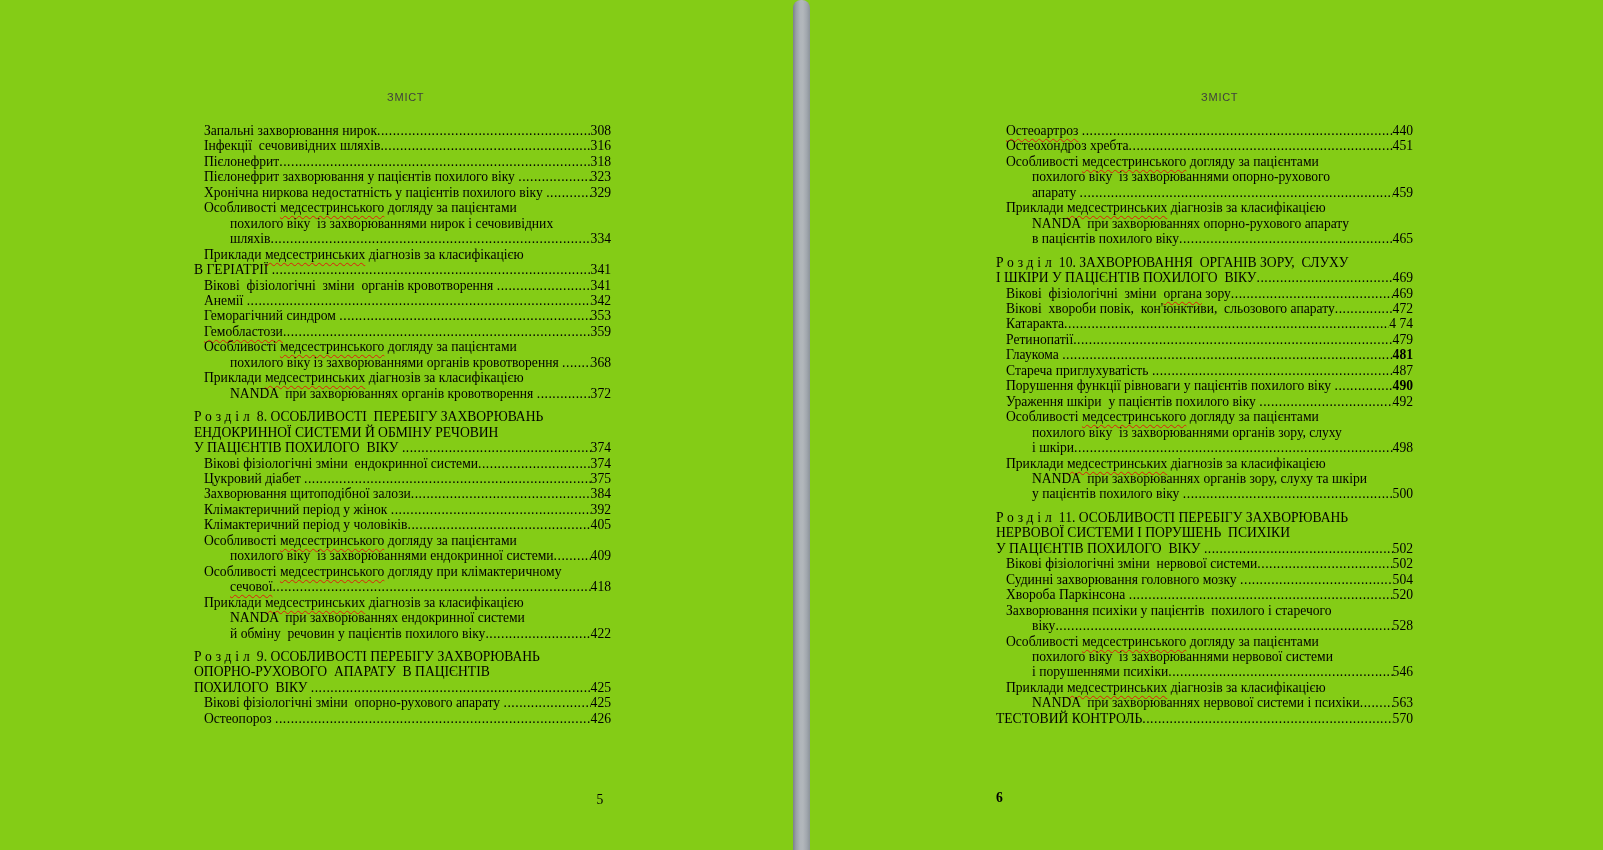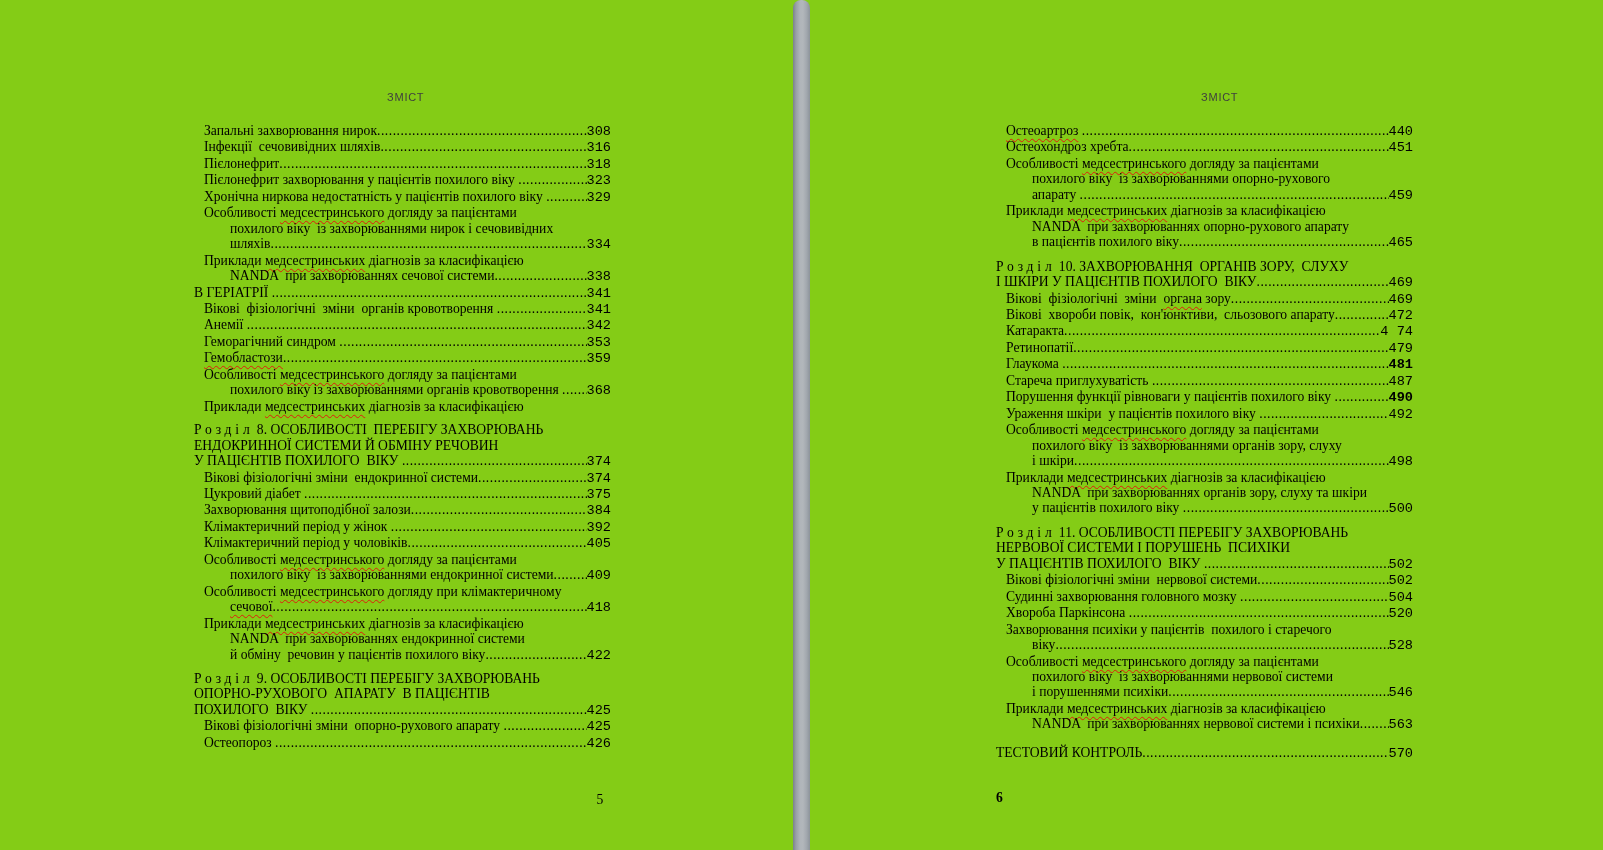--- a/index.html
+++ b/index.html
@@ -18,37 +18,37 @@
   .page-left{left:162px;margin-left:32px;}
   .page-right{left:996px;}
   .toc{position:absolute;top:123px;left:0;width:100%;}
   .line{
     display:flex;align-items:baseline;
     font-size:13.6px;line-height:15.45px;white-space:pre;
   }
   .ind1{padding-left:10px;}
   .ind2{padding-left:36px;}
   .gap1{margin-top:8px;}
-  .gap2{margin-top:12px;}
+  .gap2{}
   .lbl{white-space:pre;}
   .ls{letter-spacing:.28em;}
   .missp{
     text-decoration:underline;
     text-decoration-style:wavy;
     text-decoration-color:var(--squiggle,#e01b0e);
     text-decoration-thickness:1px;
     text-underline-offset:3px;
     text-decoration-skip-ink:none;
   }
   .dots{flex:1 1 auto;overflow:hidden;white-space:nowrap;min-width:8px;}
   .dots::after{
     content:"........................................................................................................................................................................................................";
     letter-spacing:.5px;
   }
-  .num{white-space:pre;font-family:Liberation Mono, monospace;}
+  .num{white-space:pre;}
   .bold{font-weight:700;}
   .page-footer{position:absolute;font-size:13.6px;}
   .pf-left{left:593px;top:792px;width:14px;text-align:center;}
   .pf-right{left:996px;top:790px;font-weight:700;}
   .divider{
     position:absolute;left:793px;top:0;width:17px;height:850px;
     border-radius:8px 8px 0 0;
     background:linear-gradient(to right,
       #7b828a 0%, #99a0a6 18%, #b0b5ba 42%, #b2b7bb 58%, #a2a8ae 80%, #8c939a 100%);
   }
@@ -65,29 +65,29 @@
     <div class="toc" id="toc-left">
         <div class="line ind1"><span class="lbl"><span>Запальні захворювання нирок</span></span><span class="dots"></span><span class="num">308</span></div>
         <div class="line ind1"><span class="lbl"><span>Інфекції  сечовивідних шляхів</span></span><span class="dots"></span><span class="num">316</span></div>
         <div class="line ind1"><span class="lbl"><span>Пієлонефрит</span></span><span class="dots"></span><span class="num">318</span></div>
         <div class="line ind1"><span class="lbl"><span>Пієлонефрит захворювання у пацієнтів похилого віку </span></span><span class="dots"></span><span class="num">323</span></div>
         <div class="line ind1"><span class="lbl"><span>Хронічна ниркова недостатність у пацієнтів похилого віку </span></span><span class="dots"></span><span class="num">329</span></div>
         <div class="line ind1"><span class="lbl"><span>Особливості </span><span class="missp">медсестринського</span><span> догляду за пацієнтами</span></span></div>
         <div class="line ind2"><span class="lbl"><span>похилого віку  із захворюваннями нирок і сечовивідних</span></span></div>
         <div class="line ind2"><span class="lbl"><span>шляхів</span></span><span class="dots"></span><span class="num">334</span></div>
         <div class="line ind1"><span class="lbl"><span>Приклади </span><span class="missp">медсестринських</span><span> діагнозів за класифікацією</span></span></div>
-        <div class="line ind2"><span class="lbl"><span>NANDA  при захворюваннях сечової системи</span></span><span class="dots"></span><span class="num">338</span></div>
         <div class="line ind0"><span class="lbl"><span>В ГЕРІАТРІЇ </span></span><span class="dots"></span><span class="num">341</span></div>
         <div class="line ind1"><span class="lbl"><span>Вікові  фізіологічні  зміни  органів кровотворення </span></span><span class="dots"></span><span class="num">341</span></div>
         <div class="line ind1"><span class="lbl"><span>Анемії </span></span><span class="dots"></span><span class="num">342</span></div>
         <div class="line ind1"><span class="lbl"><span>Геморагічний синдром </span></span><span class="dots"></span><span class="num">353</span></div>
         <div class="line ind1"><span class="lbl"><span class="missp">Гемобластози</span></span><span class="dots"></span><span class="num">359</span></div>
         <div class="line ind1"><span class="lbl"><span>Особливості </span><span class="missp">медсестринського</span><span> догляду за пацієнтами</span></span></div>
         <div class="line ind2"><span class="lbl"><span>похилого віку із захворюваннями органів кровотворення </span></span><span class="dots"></span><span class="num">368</span></div>
         <div class="line ind1"><span class="lbl"><span>Приклади </span><span class="missp">медсестринських</span><span> діагнозів за класифікацією</span></span></div>
+        <div class="line ind2"><span class="lbl"><span>NANDA  при захворюваннях органів кровотворення </span></span><span class="dots"></span><span class="num">372</span></div>
         <div class="line ind0 gap1"><span class="lbl"><span class="ls">Розділ</span><span> 8. ОСОБЛИВОСТІ  ПЕРЕБІГУ ЗАХВОРЮВАНЬ</span></span></div>
         <div class="line ind0"><span class="lbl"><span>ЕНДОКРИННОЇ СИСТЕМИ Й ОБМІНУ РЕЧОВИН</span></span></div>
         <div class="line ind0"><span class="lbl"><span>У ПАЦІЄНТІВ ПОХИЛОГО  ВІКУ </span></span><span class="dots"></span><span class="num">374</span></div>
         <div class="line ind1"><span class="lbl"><span>Вікові фізіологічні зміни  ендокринної системи</span></span><span class="dots"></span><span class="num">374</span></div>
         <div class="line ind1"><span class="lbl"><span>Цукровий діабет </span></span><span class="dots"></span><span class="num">375</span></div>
         <div class="line ind1"><span class="lbl"><span>Захворювання щитоподібної залози</span></span><span class="dots"></span><span class="num">384</span></div>
         <div class="line ind1"><span class="lbl"><span>Клімактеричний період у жінок </span></span><span class="dots"></span><span class="num">392</span></div>
         <div class="line ind1"><span class="lbl"><span>Клімактеричний період у чоловіків</span></span><span class="dots"></span><span class="num">405</span></div>
         <div class="line ind1"><span class="lbl"><span>Особливості </span><span class="missp">медсестринського</span><span> догляду за пацієнтами</span></span></div>
         <div class="line ind2"><span class="lbl"><span>похилого віку  із захворюваннями ендокринної системи</span></span><span class="dots"></span><span class="num">409</span></div>

